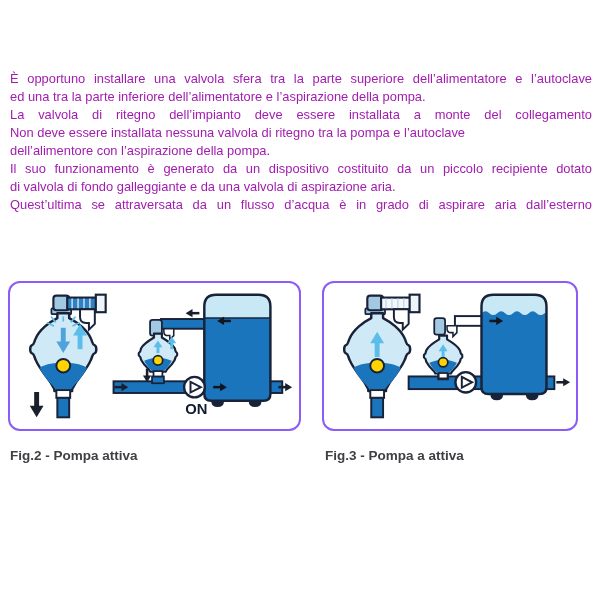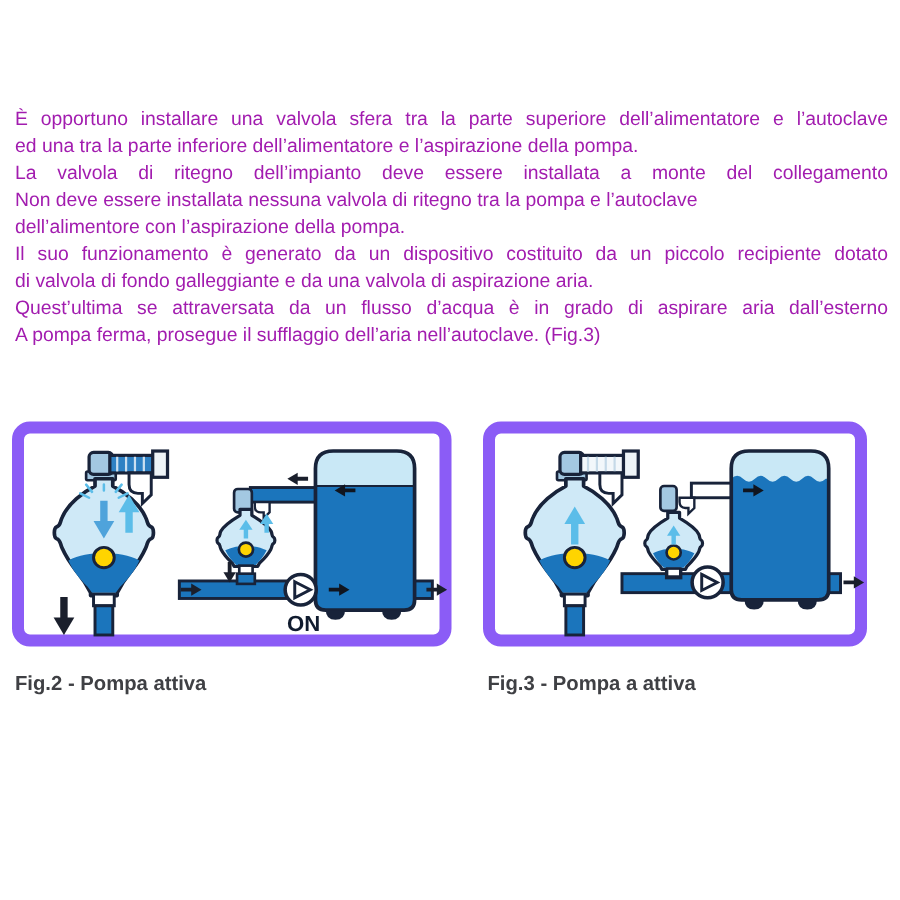--- a/index.html
+++ b/index.html
@@ -8,21 +8,21 @@
     font-family:"Liberation Sans", sans-serif;
   }
   .text-block{
     position:absolute;left:10px;top:70px;width:582px;
     font-size:12.9px;line-height:18px;color:#a21caf;font-weight:500;
   }
   .tl{white-space:nowrap;overflow:hidden;}
   .tl.j{white-space:normal;text-align:justify;text-align-last:justify;}
   .panel{
     position:absolute;top:281px;height:150px;box-sizing:border-box;
-    border:8px solid #8b5cf6;border-radius:12px;background:#ffffff;
+    border:2px solid #8b5cf6;border-radius:12px;background:#ffffff;
   }
   .panel svg{display:block;}
   #panel-fig2{left:8px;width:293px;}
   #panel-fig3{left:322px;width:256px;}
   .caption{
     position:absolute;top:448px;font-size:13.5px;font-weight:bold;color:#3f4044;
     white-space:nowrap;
   }
   #cap2{left:10px;}
   #cap3{left:325px;}
@@ -78,21 +78,20 @@
 
 <div class="text-block">
   <div class="tl j">È opportuno installare una valvola sfera tra la parte superiore dell’alimentatore e l’autoclave</div>
   <div class="tl">ed una tra la parte inferiore dell’alimentatore e l’aspirazione della pompa.</div>
   <div class="tl j">La valvola di ritegno dell’impianto deve essere installata a monte del collegamento</div>
   <div class="tl">Non deve essere installata nessuna valvola di ritegno tra la pompa e l’autoclave</div>
   <div class="tl">dell’alimentore con l’aspirazione della pompa.</div>
   <div class="tl j">Il suo funzionamento è generato da un dispositivo costituito da un piccolo recipiente dotato</div>
   <div class="tl">di valvola di fondo galleggiante e da una valvola di aspirazione aria.</div>
   <div class="tl j">Quest’ultima se attraversata da un flusso d’acqua è in grado di aspirare aria dall’esterno</div>
-  <div class="tl">A pompa ferma, prosegue il sufflaggio dell’aria nell’autoclave. (Fig.3)</div>
 </div>
 
 <div class="panel" id="panel-fig2">
   <svg width="289" height="146" viewBox="0 0 293 150" preserveAspectRatio="none">
 
     <g>
       <rect x="105" y="101" width="171" height="12" fill="#1b75bc" stroke="#18233a" stroke-width="2"></rect>
       <rect x="153" y="37" width="46" height="10" fill="#1b75bc" stroke="#18233a" stroke-width="2"></rect>
       <rect x="144" y="96" width="12" height="7" fill="#1b75bc" stroke="#18233a" stroke-width="1.8"></rect>
 

